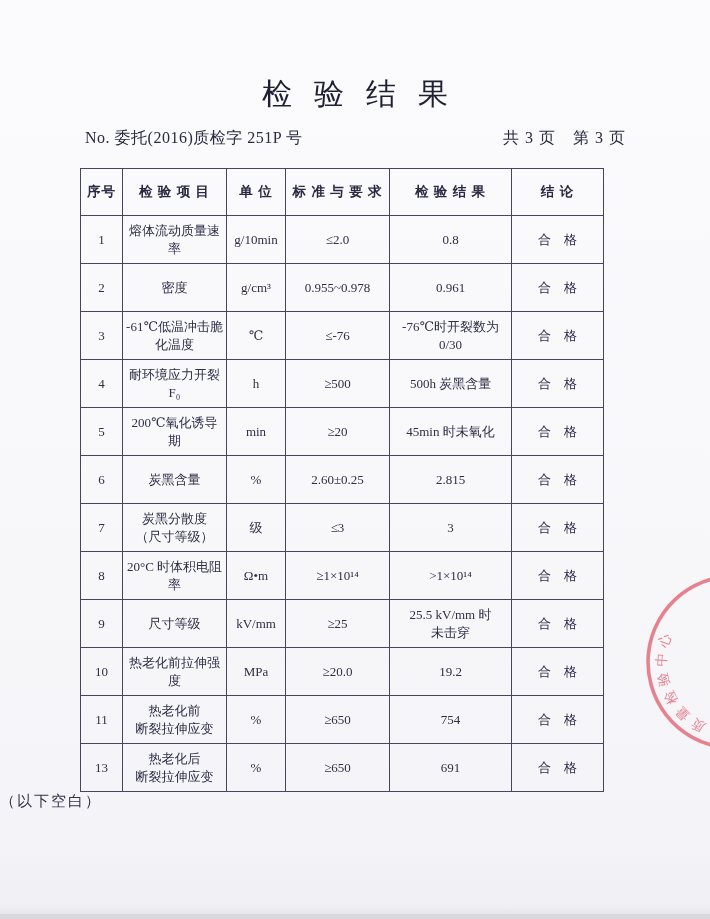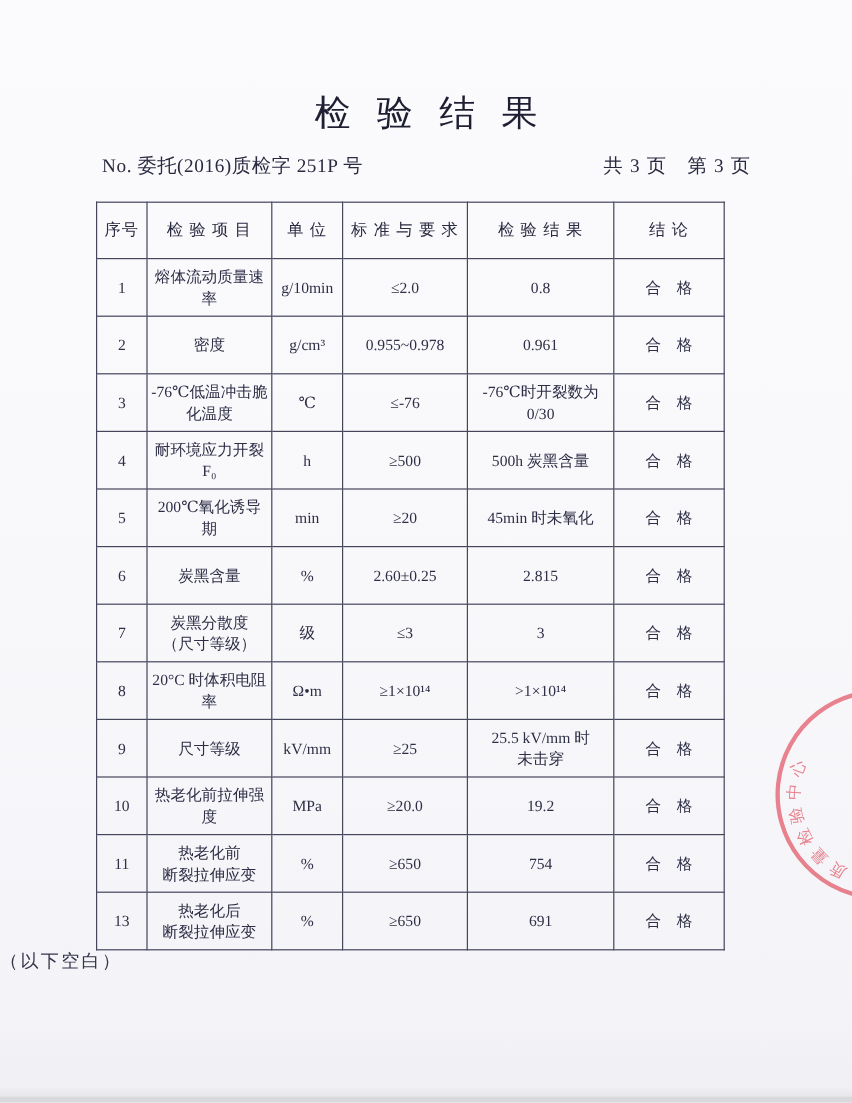--- a/index.html
+++ b/index.html
@@ -35,21 +35,21 @@
   table.results th,table.results td{
     border:1.6px solid #45455c;
     text-align:center;vertical-align:middle;
     font-size:13px;line-height:1.35;
     padding:3px 2px;
     height:41px;
     white-space:pre-line;
     overflow:hidden;
   }
   table.results th{
-    font-weight:normal;font-size:13.5px;letter-spacing:1px;
+    font-weight:bold;font-size:13.5px;letter-spacing:1px;
     height:40px;color:#2a2a40;
   }
   table.results td{color:#2e2e46;}
   col.c-no{width:42px;}
   col.c-item{width:104px;}
   col.c-unit{width:59px;}
   col.c-std{width:104px;}
   col.c-result{width:122px;}
   col.c-concl{width:92px;}
   .blank-note{
@@ -114,21 +114,21 @@
         <tr>
           <td>2</td>
           <td>密度</td>
           <td>g/cm³</td>
           <td>0.955~0.978</td>
           <td>0.961</td>
           <td>合　格</td>
         </tr>
         <tr>
           <td>3</td>
-          <td>-76℃低温冲击脆
+          <td>-61℃低温冲击脆
 化温度</td>
           <td>℃</td>
           <td>≤-76</td>
           <td>-76℃时开裂数为
 0/30</td>
           <td>合　格</td>
         </tr>
         <tr>
           <td>4</td>
           <td>耐环境应力开裂 F₀</td>

